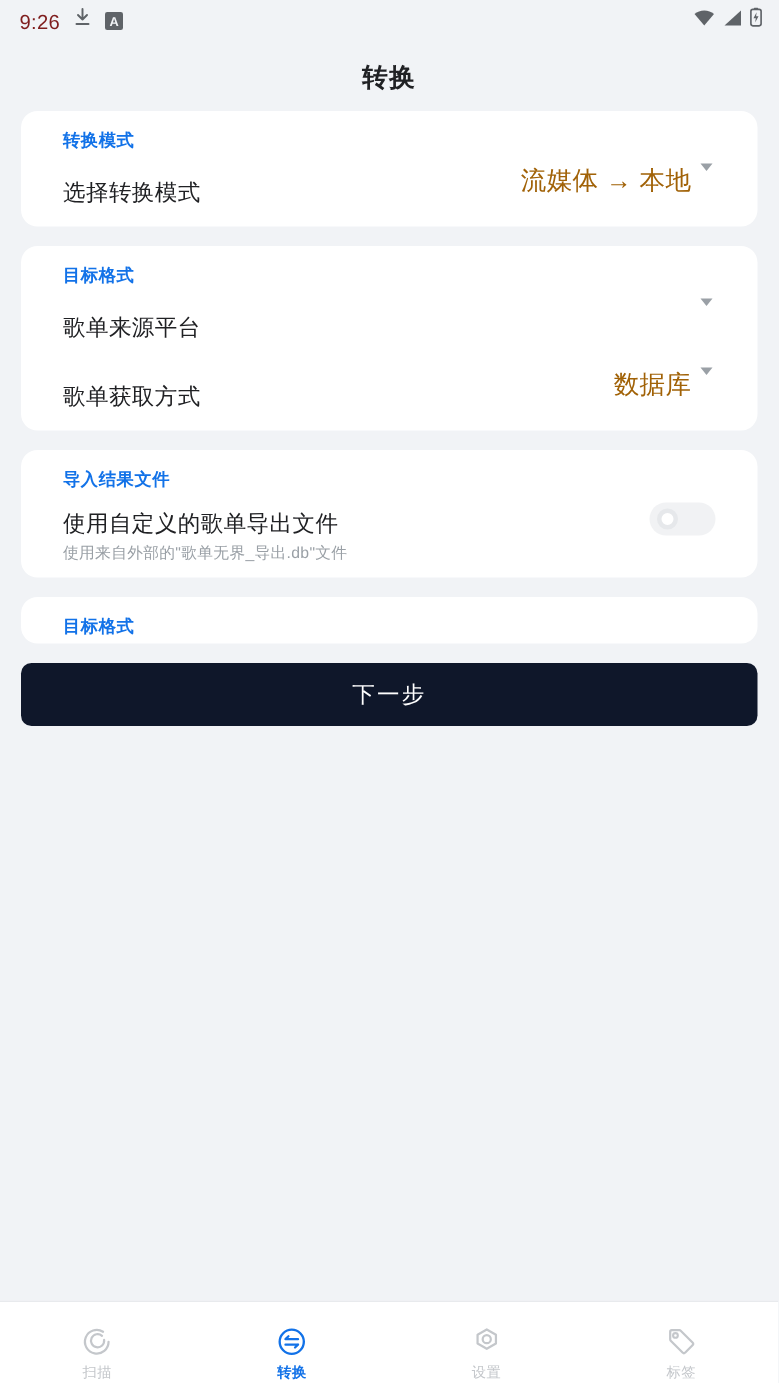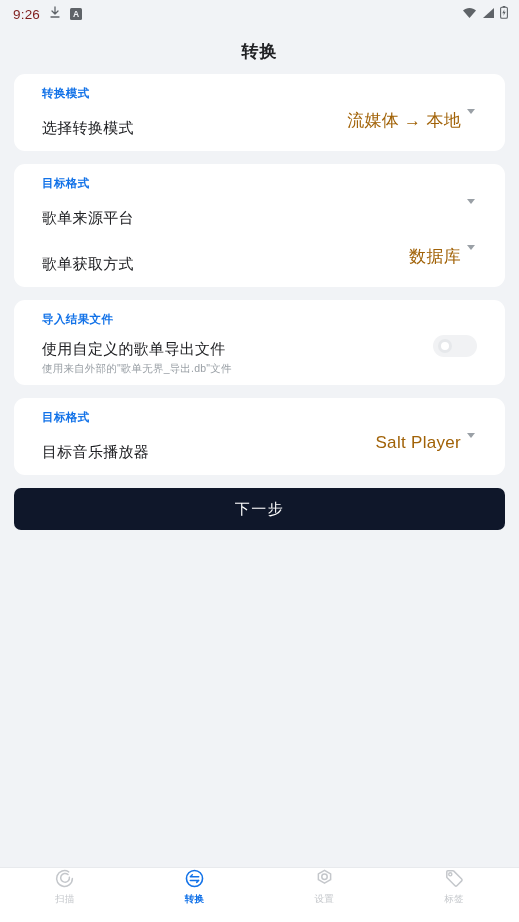--- a/index.html
+++ b/index.html
@@ -170,21 +170,21 @@
   
   .bottom-nav {
     position: absolute;
     left: 0;
     bottom: 0;
     width: 519px;
     height: 55px;
     background: #ffffff;
     border-top: 1px solid #e8eaed;
     display: flex;
-    align-items: flex-start;
+    align-items: flex-end;
   }
   .nav-item {
     flex: 1;
     display: flex;
     flex-direction: column;
     align-items: center;
     justify-content: center;
     gap: 4px;
     cursor: pointer;
   }
@@ -272,27 +272,20 @@
         <span class="row-sub">使用来自外部的"歌单无界_导出.db"文件</span>
       </div>
       <div class="toggle">
         <div class="knob"></div>
       </div>
     </div>
   </div>
 
   <div class="card">
     <div class="card-header">目标格式</div>
-    <div class="row">
-      <div class="row-texts">
-        <span class="row-label">目标音乐播放器</span>
-      </div>
-      <span class="row-value">Salt Player</span>
-      <span class="caret"></span>
-    </div>
   </div>
 
   <button class="primary-button">下一步</button>
 </div>
 
 <div class="bottom-nav">
 
   <div class="nav-item">
     <span class="nav-icon">
       <svg width="21" height="21" viewBox="0 0 24 24" fill="none">

